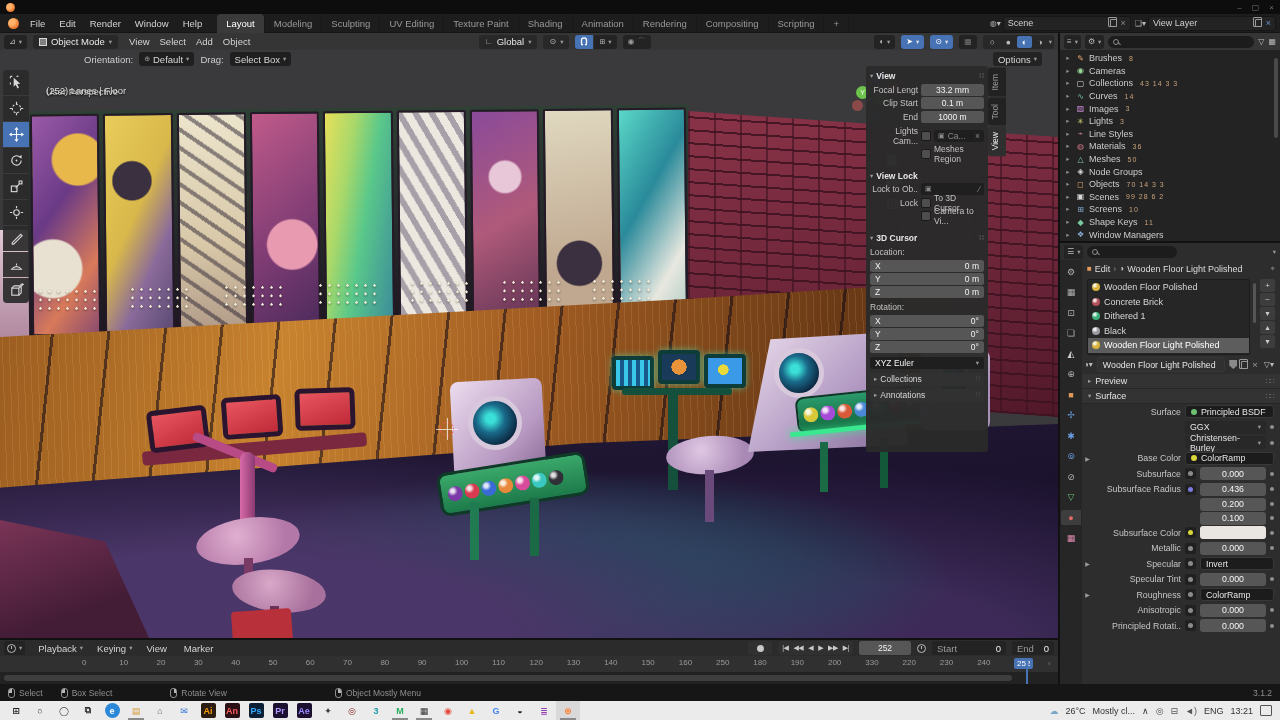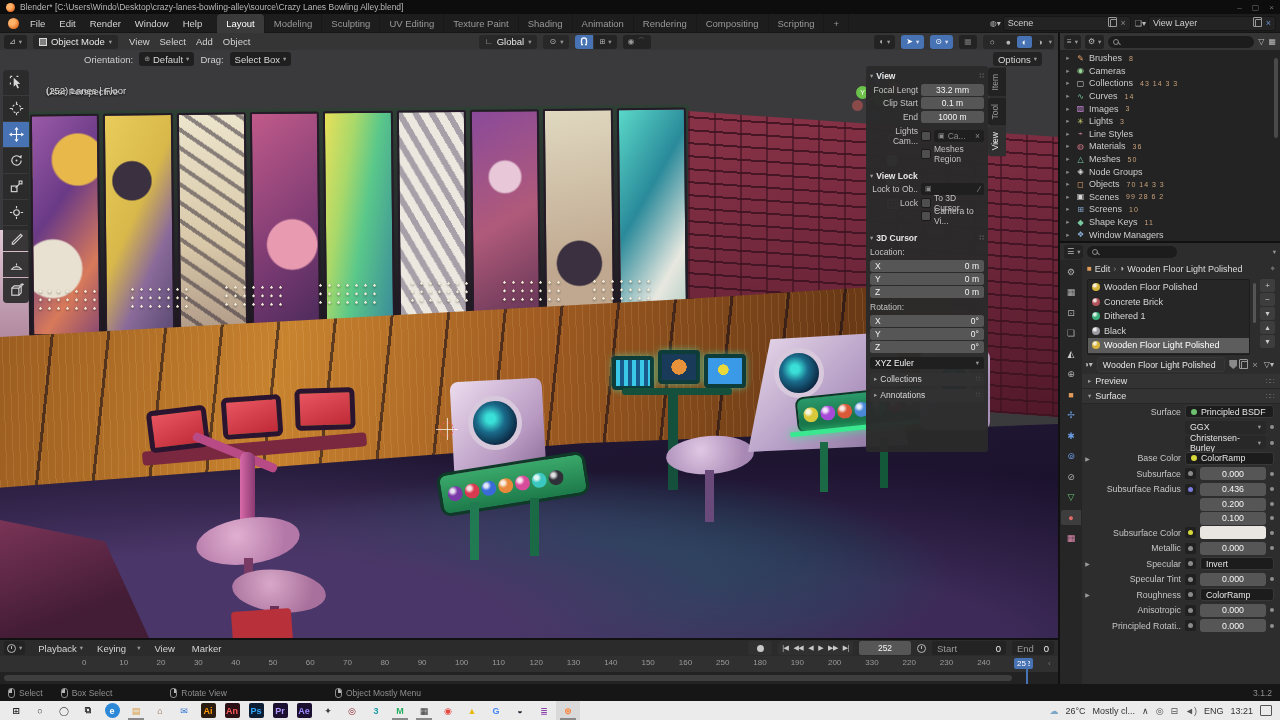--- a/index.html
+++ b/index.html
@@ -153,21 +153,20 @@
   .tbi.active{background:#d9d9d9}
   #tray{margin-left:auto;display:flex;align-items:center;gap:7px;color:#333;font-size:9px;padding-right:4px}
 </style>
 </head>
 <body>
 
 <div id="app">
 
   <div id="titlebar" class="abs">
     <span class="blogo"></span>
-    <span class="t">Blender* [C:\Users\Windo\Desktop\crazy-lanes-bowling-alley\source\Crazy Lanes Bowling Alley.blend]</span>
     <span id="wincontrols">
         <span>–</span>
         <span>▢</span>
         <span>×</span>
       </span>
   </div>
 
   <div id="topbar" class="abs">
     <span class="blogo" style="width:11px;height:11px;margin:0 4px"></span>
     <span class="row">
@@ -951,21 +950,21 @@
     <div id="tl-head">
       <span class="pill" style="padding:0 3px">
           <span class="clockic"></span>
           <span class="arrow">▾</span>
         </span>
       <span class="row">
           <span class="menu-item row" style="gap:3px">
             <span>Playback</span>
             <span class="arrow">▾</span>
           </span>
-          <span class="menu-item row" style="gap:11px">
+          <span class="menu-item row" style="gap:3px">
             <span>Keying</span>
             <span class="arrow">▾</span>
           </span>
           <span class="menu-item row" style="gap:3px">
             <span>View</span>
             <span class="arrow"></span>
           </span>
           <span class="menu-item row" style="gap:3px">
             <span>Marker</span>
             <span class="arrow"></span>

